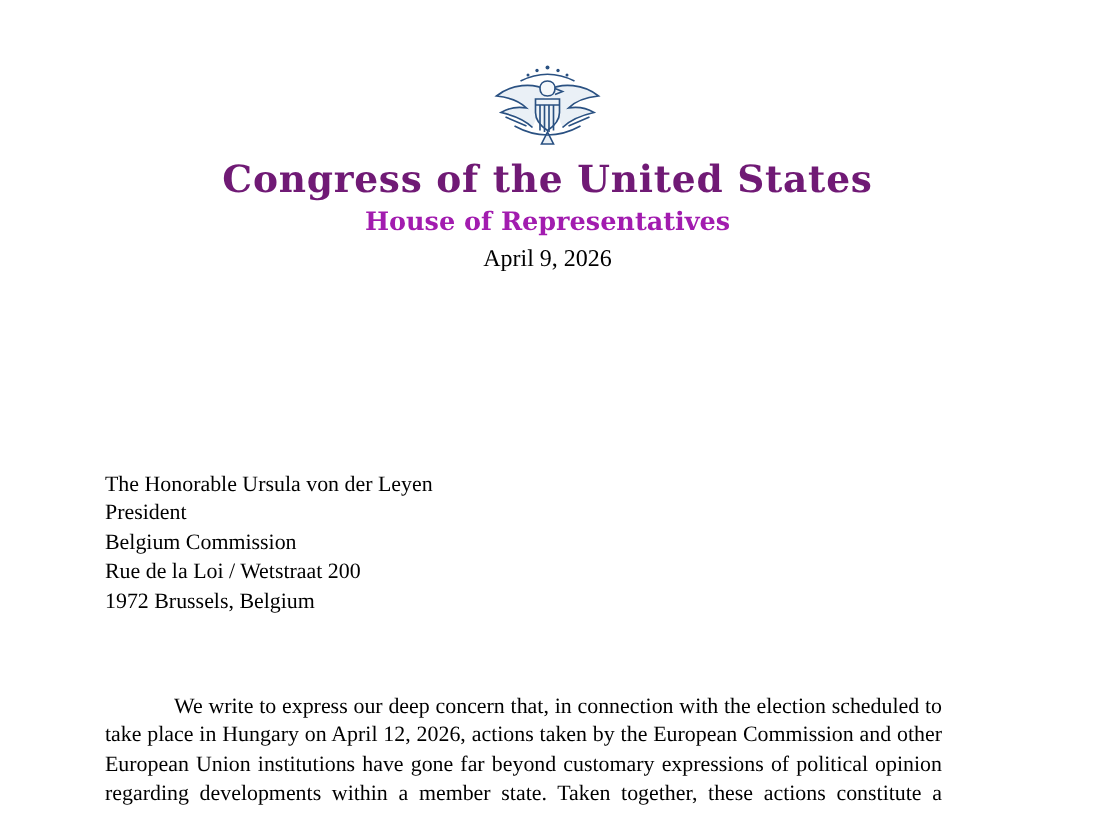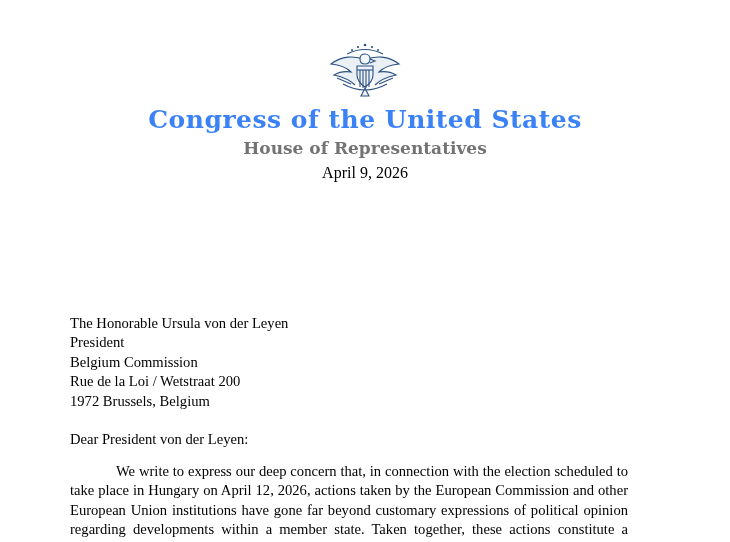--- a/index.html
+++ b/index.html
@@ -52,29 +52,29 @@
     align-items: flex-start;
   }
   .seal svg {
     display: block;
   }
   .congress-title {
     font-family: "DejaVu Serif", serif;
     font-weight: bold;
     font-size: 25px;
     letter-spacing: 0.5px;
-    color: #3b82f6;
+    color: #701a75;
     margin-top: 6px;
     line-height: 1.1;
   }
   .house-title {
     font-family: "DejaVu Serif", serif;
     font-weight: bold;
     font-size: 17px;
-    color: #737373;
+    color: #a21caf;
     margin-top: 5px;
     line-height: 1.1;
   }
   .letter-date {
     font-family: "Liberation Serif", serif;
     font-size: 16px;
     color: #000;
     margin-top: 7px;
   }
   .body-block {
@@ -146,19 +146,18 @@
   </div>
 
   <div class="body-block address-block">
     <div class="address-line">The Honorable Ursula von der Leyen</div>
     <div class="address-line">President</div>
     <div class="address-line">Belgium Commission</div>
     <div class="address-line">Rue de la Loi / Wetstraat 200</div>
     <div class="address-line">1972 Brussels, Belgium</div>
   </div>
 
-  <div class="body-block salutation">Dear President von der Leyen:</div>
 
   <div class="body-block para-block">
     <p class="para">We write to express our deep concern that, in connection with the election scheduled to take place in Hungary on April 12, 2026, actions taken by the European Commission and other European Union institutions have gone far beyond customary expressions of political opinion regarding developments within a member state. Taken together, these actions constitute a pattern of direct and indirect intervention in Hungary's internal political, media, and civil society</p>
   </div>
 
 </div>
 
 </body></html>

